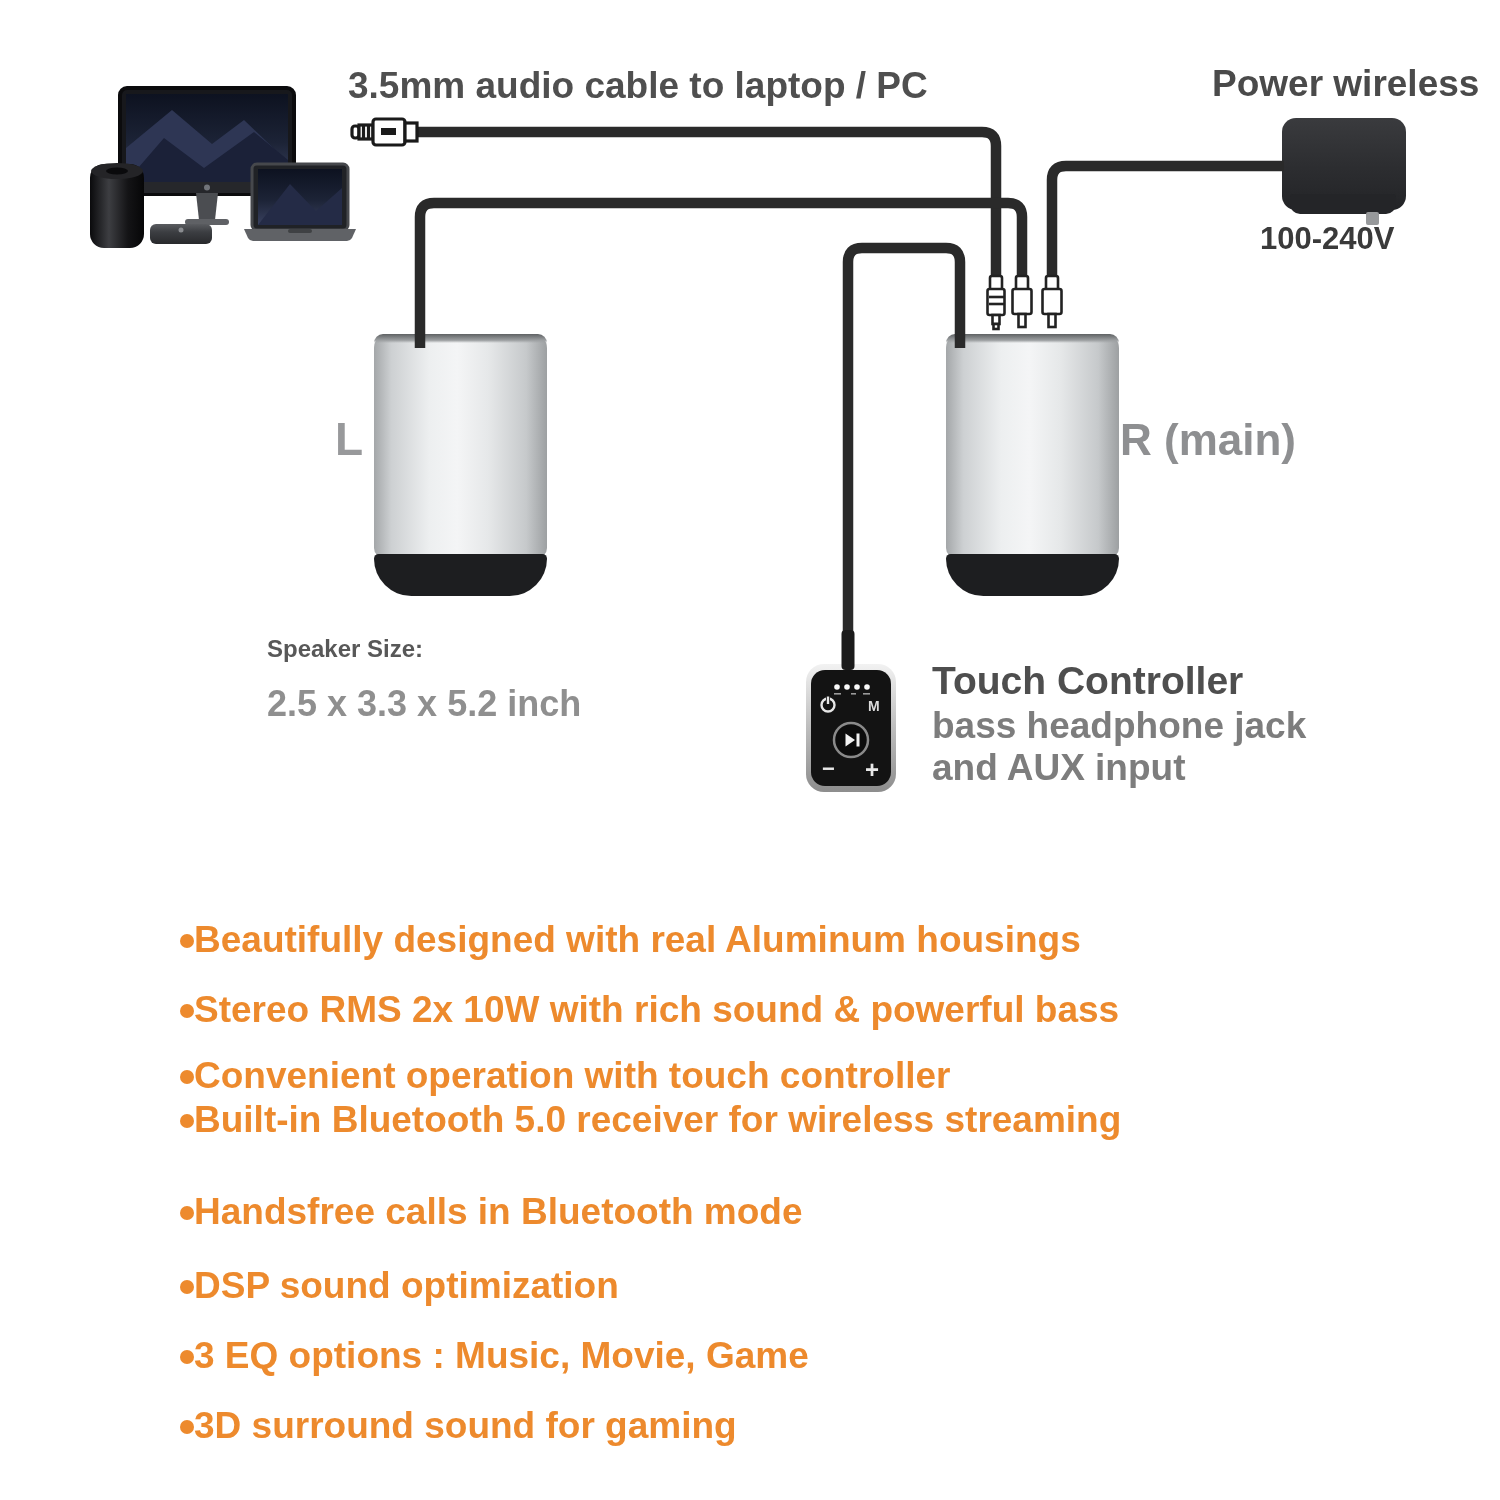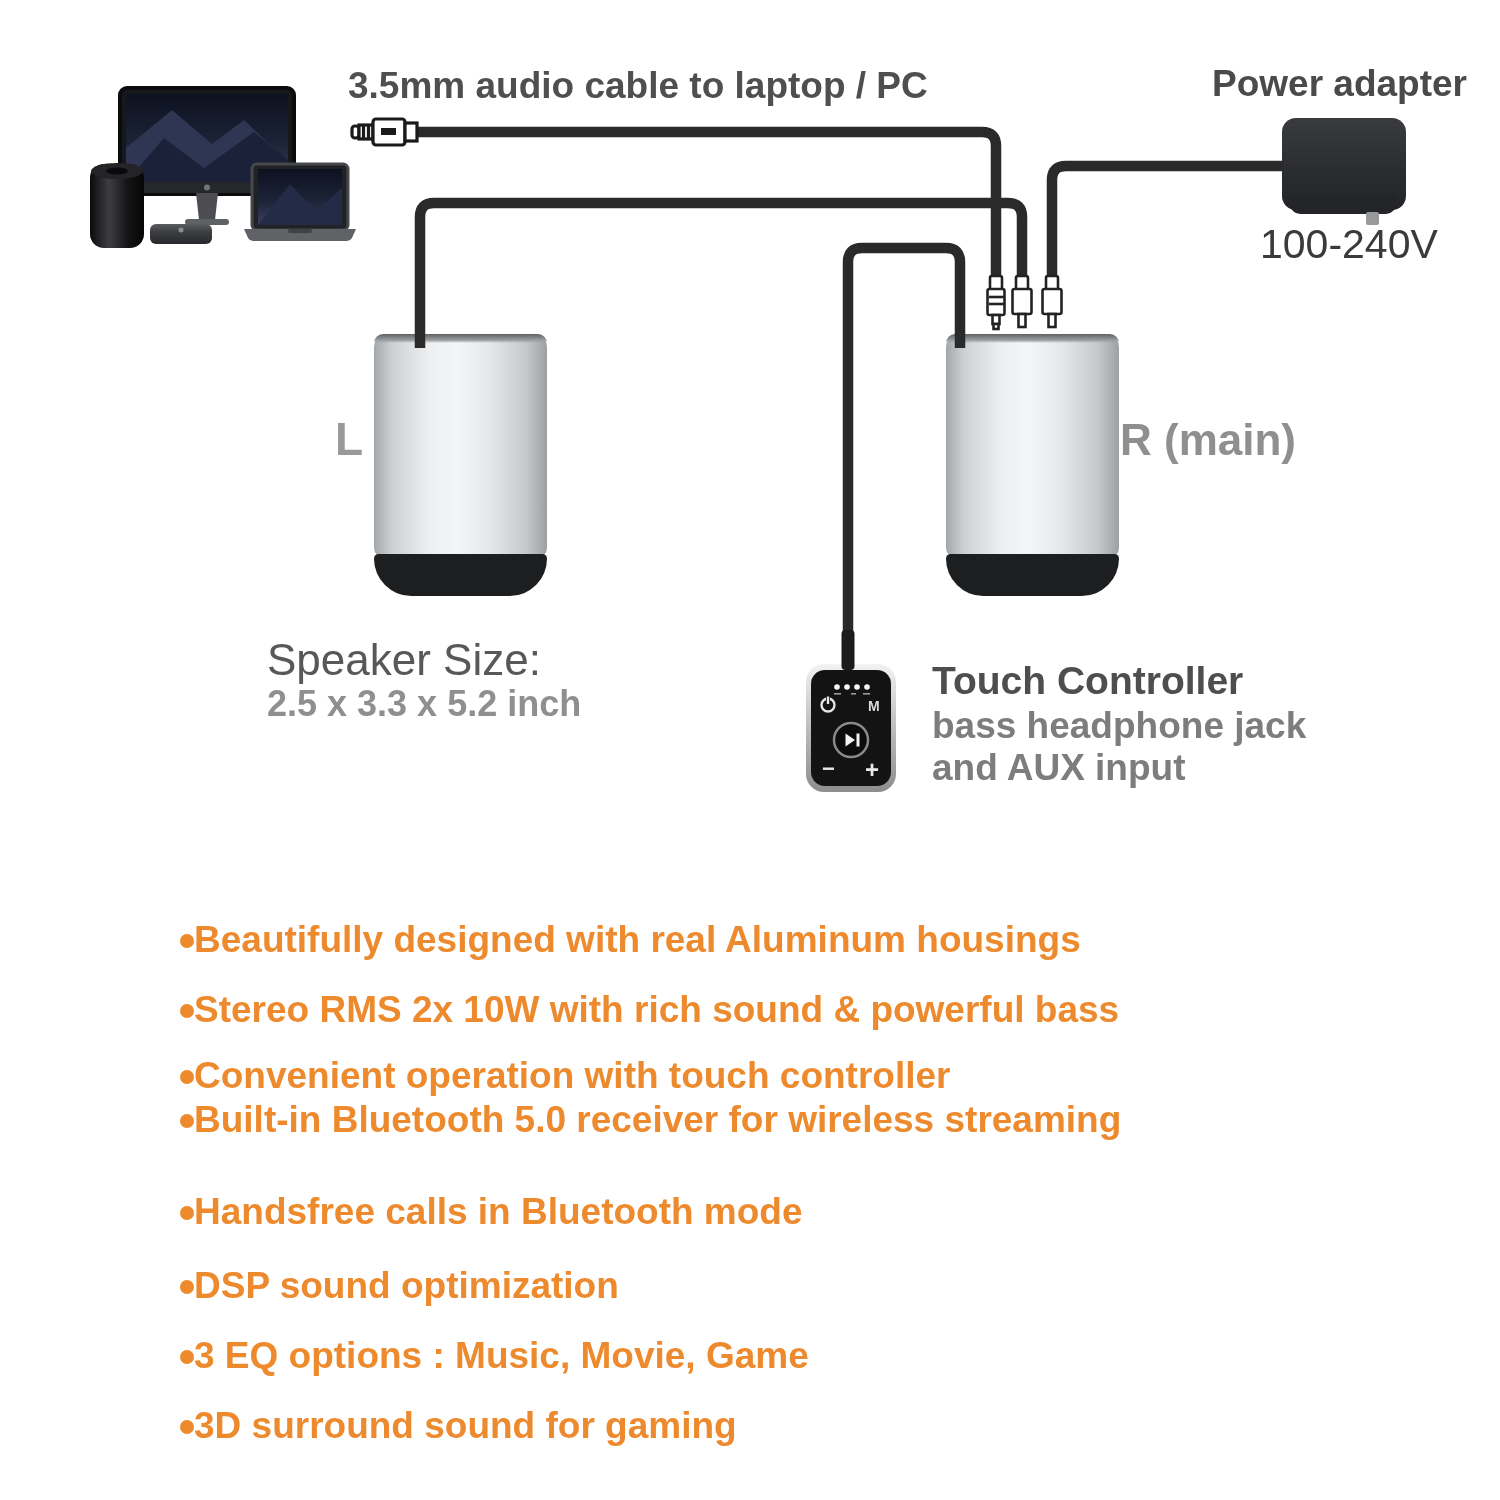--- a/index.html
+++ b/index.html
@@ -67,36 +67,36 @@
     <g>
       <rect x="168" y="88" width="96" height="66" rx="5" fill="#202226" stroke="#46484c" stroke-width="3"></rect>
       <rect x="174" y="93" width="84" height="56" fill="url(#wp)"></rect>
       <polygon points="174,149 206,108 232,135 258,112 258,149" fill="#242b46"></polygon>
       <path d="M160,153 h112 l-4,9 a6,6 0 0 1 -5,3 h-94 a6,6 0 0 1 -5,-3 z" fill="#606266"></path>
       <rect x="204" y="153" width="24" height="4" rx="2" fill="#3f4144"></rect>
     </g>
   </svg>
 
   <div class="txt h-dark" style="left:348px;top:66px">3.5mm audio cable to laptop / PC</div>
-  <div class="txt h-dark" style="left:1212px;top:64px;color:#4a4a4a">Power adapter</div>
-  <div class="txt" style="left:1260px;top:222px;font-size:41px;font-weight:normal;color:#3a3a3a">100-240V</div>
+  <div class="txt h-dark" style="left:1212px;top:64px;color:#4a4a4a">Power wireless</div>
+  <div class="txt" style="left:1260px;top:222px;font-size:31px;font-weight:bold;color:#3a3a3a">100-240V</div>
 
   <div class="speaker" style="left:374px;top:334px">
     <div class="body"></div>
     <div class="base"></div>
   </div>
   <div class="speaker" style="left:946px;top:334px">
     <div class="body"></div>
     <div class="base"></div>
   </div>
 
   <div class="txt" style="left:335px;top:414px;font-size:46px;font-weight:bold;color:#98999b">L</div>
   <div class="txt" style="left:1120px;top:416px;font-size:44px;font-weight:bold;color:#8e8f91">R (main)</div>
 
-  <div class="txt" style="left:267px;top:636px;font-size:44px;font-weight:normal;color:#585858">Speaker Size:</div>
+  <div class="txt" style="left:267px;top:636px;font-size:24px;font-weight:bold;color:#585858">Speaker Size:</div>
   <div class="txt" style="left:267px;top:684px;font-size:36px;font-weight:bold;color:#8f8f8f">2.5 x 3.3 x 5.2 inch</div>
 
   <div id="power-adapter" class="abs" style="left:1282px;top:118px;width:124px;height:92px;border-radius:14px;
        background:linear-gradient(180deg,#3a3b3e 0%,#2c2d30 55%,#232427 100%);">
     <div class="tier"></div>
     <div class="prong"></div>
   </div>
 
   <svg class="abs" style="left:806px;top:664px" width="90" height="128" viewBox="0 0 90 128">
     <defs>

